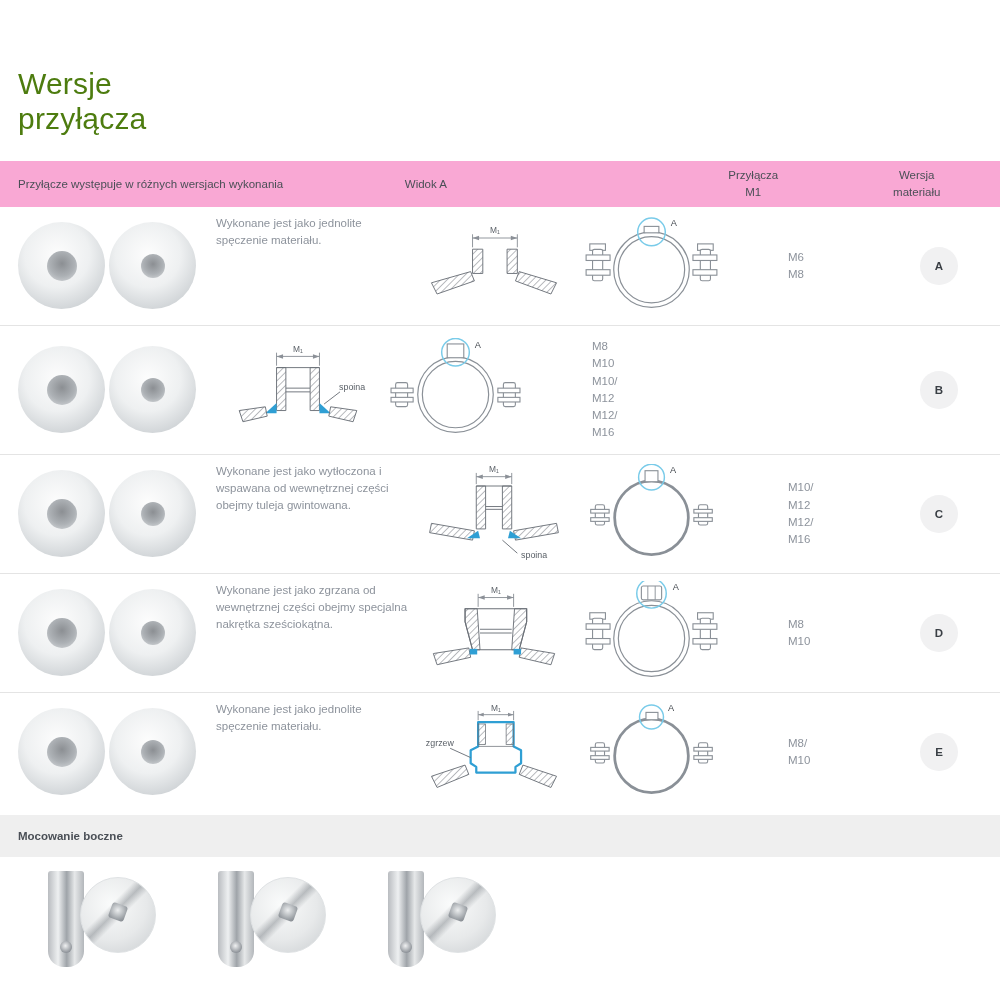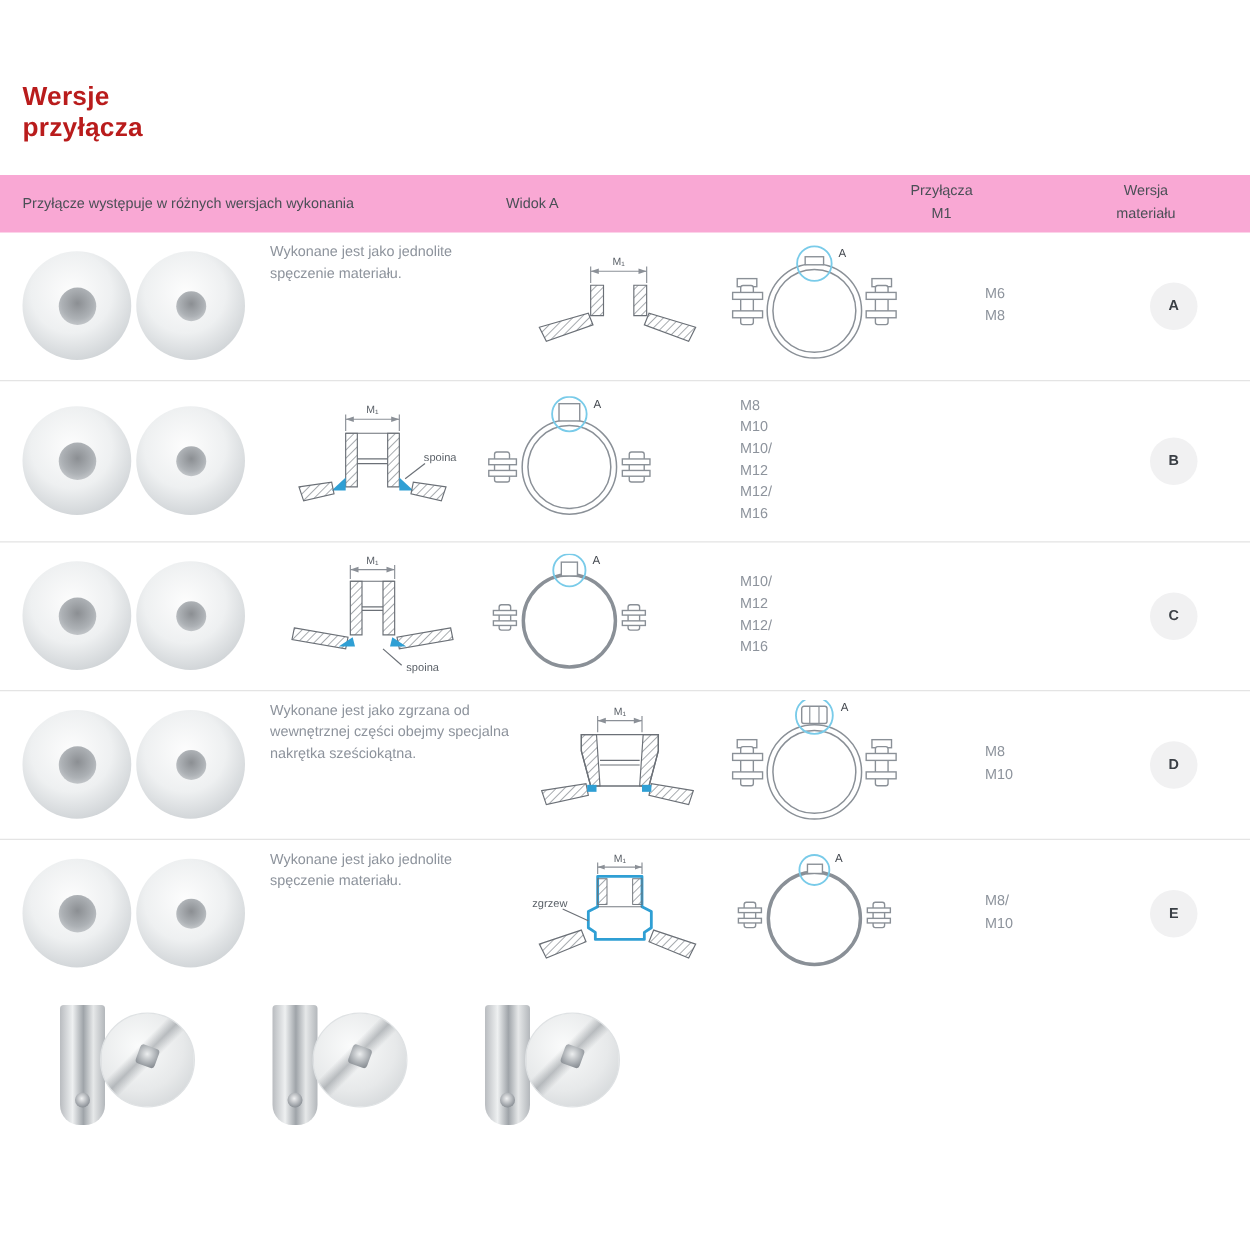--- a/index.html
+++ b/index.html
@@ -6,23 +6,23 @@
   body{
     width:1000px;height:1000px;
     font-family:"Liberation Sans", sans-serif;
     color:#8d939c;
     position:relative;
     overflow:hidden;
   }
   .page{padding-top:66px;}
   .title{
     padding:0 18px;
-    color:#b91c1c;
-    font-size:21px;
-    font-weight:700;
+    color:#4d7c0f;
+    font-size:30px;
+    font-weight:400;
     line-height:1.18;
     letter-spacing:.2px;
   }
   
   .bar{
     background:#f9a8d4;
     display:flex;
     align-items:center;
     min-height:46px;
     padding:0 18px;
@@ -246,20 +246,21 @@
     <div class="col-badge">
       <div class="badge">B</div>
     </div>
   </div>
 
   <div class="row">
     <div class="col-photos">
       <div class="pp"></div>
       <div class="pp top"></div>
     </div>
+    <div class="col-desc">Wykonane jest jako wytłoczona i wspawana od wewnętrznej części obejmy tuleja gwintowana.</div>
     <div class="col-draw1">
       <svg width="140" height="104" viewBox="0 0 150 104">
         <line x1="56" y1="20" x2="56" y2="8" stroke="#8b9097" stroke-width="1"></line>
         <line x1="94" y1="20" x2="94" y2="8" stroke="#8b9097" stroke-width="1"></line>
         <line x1="56" y1="12" x2="94" y2="12" stroke="#8b9097" stroke-width="1"></line>
         <polygon points="56,12 63,9.6 63,14.4" fill="#8b9097"></polygon>
         <polygon points="94,12 87,9.6 87,14.4" fill="#8b9097"></polygon>
         <text class="dimtxt" x="75" y="7" text-anchor="middle">M₁</text>
         <polygon points="56,22 66,22 66,68 56,68" fill="url(#hatch)" stroke="#6b7077" stroke-width="1"></polygon>
         <polygon points="84,22 94,22 94,68 84,68" fill="url(#hatch)" stroke="#6b7077" stroke-width="1"></polygon>
@@ -386,20 +387,23 @@
         <text class="atxt" x="113" y="9">A</text>
       </svg>
     </div>
     <div class="col-sizes">M8/
 M10</div>
     <div class="col-badge">
       <div class="badge">E</div>
     </div>
   </div>
 
+  <div class="bar2">
+    <span>Mocowanie boczne</span>
+  </div>
 
   <div class="side-photos">
     <div class="group">
       <div class="pipe"></div>
       <div class="detail-circle"></div>
     </div>
     <div class="group">
       <div class="pipe"></div>
       <div class="detail-circle"></div>
     </div>

